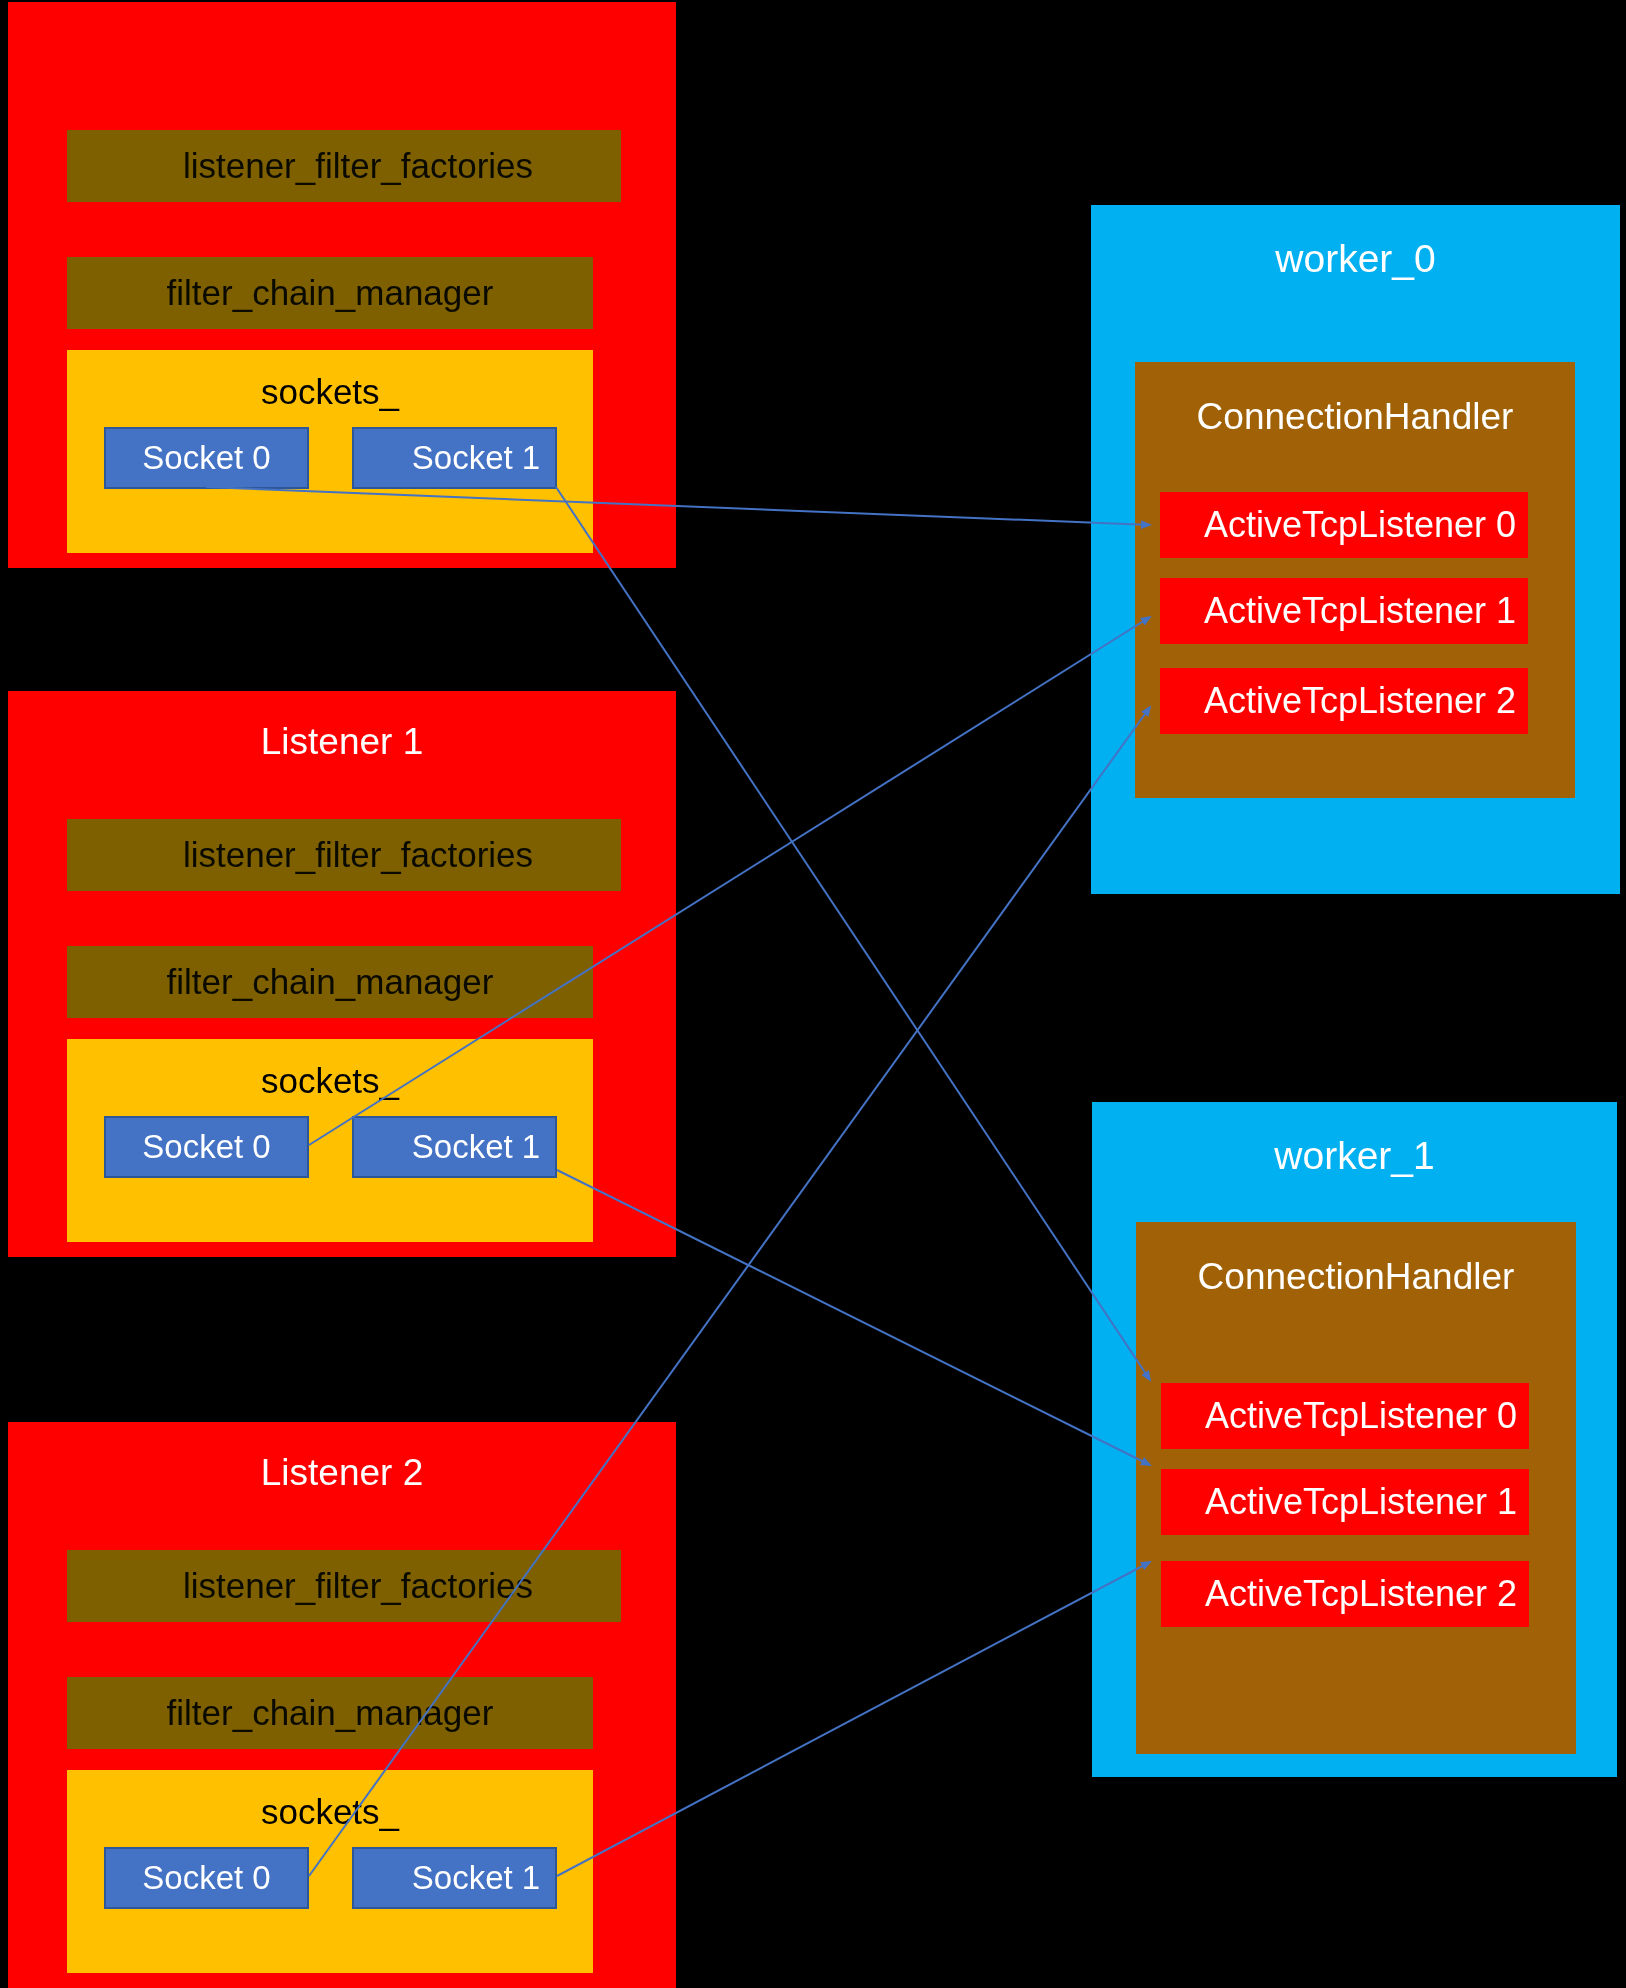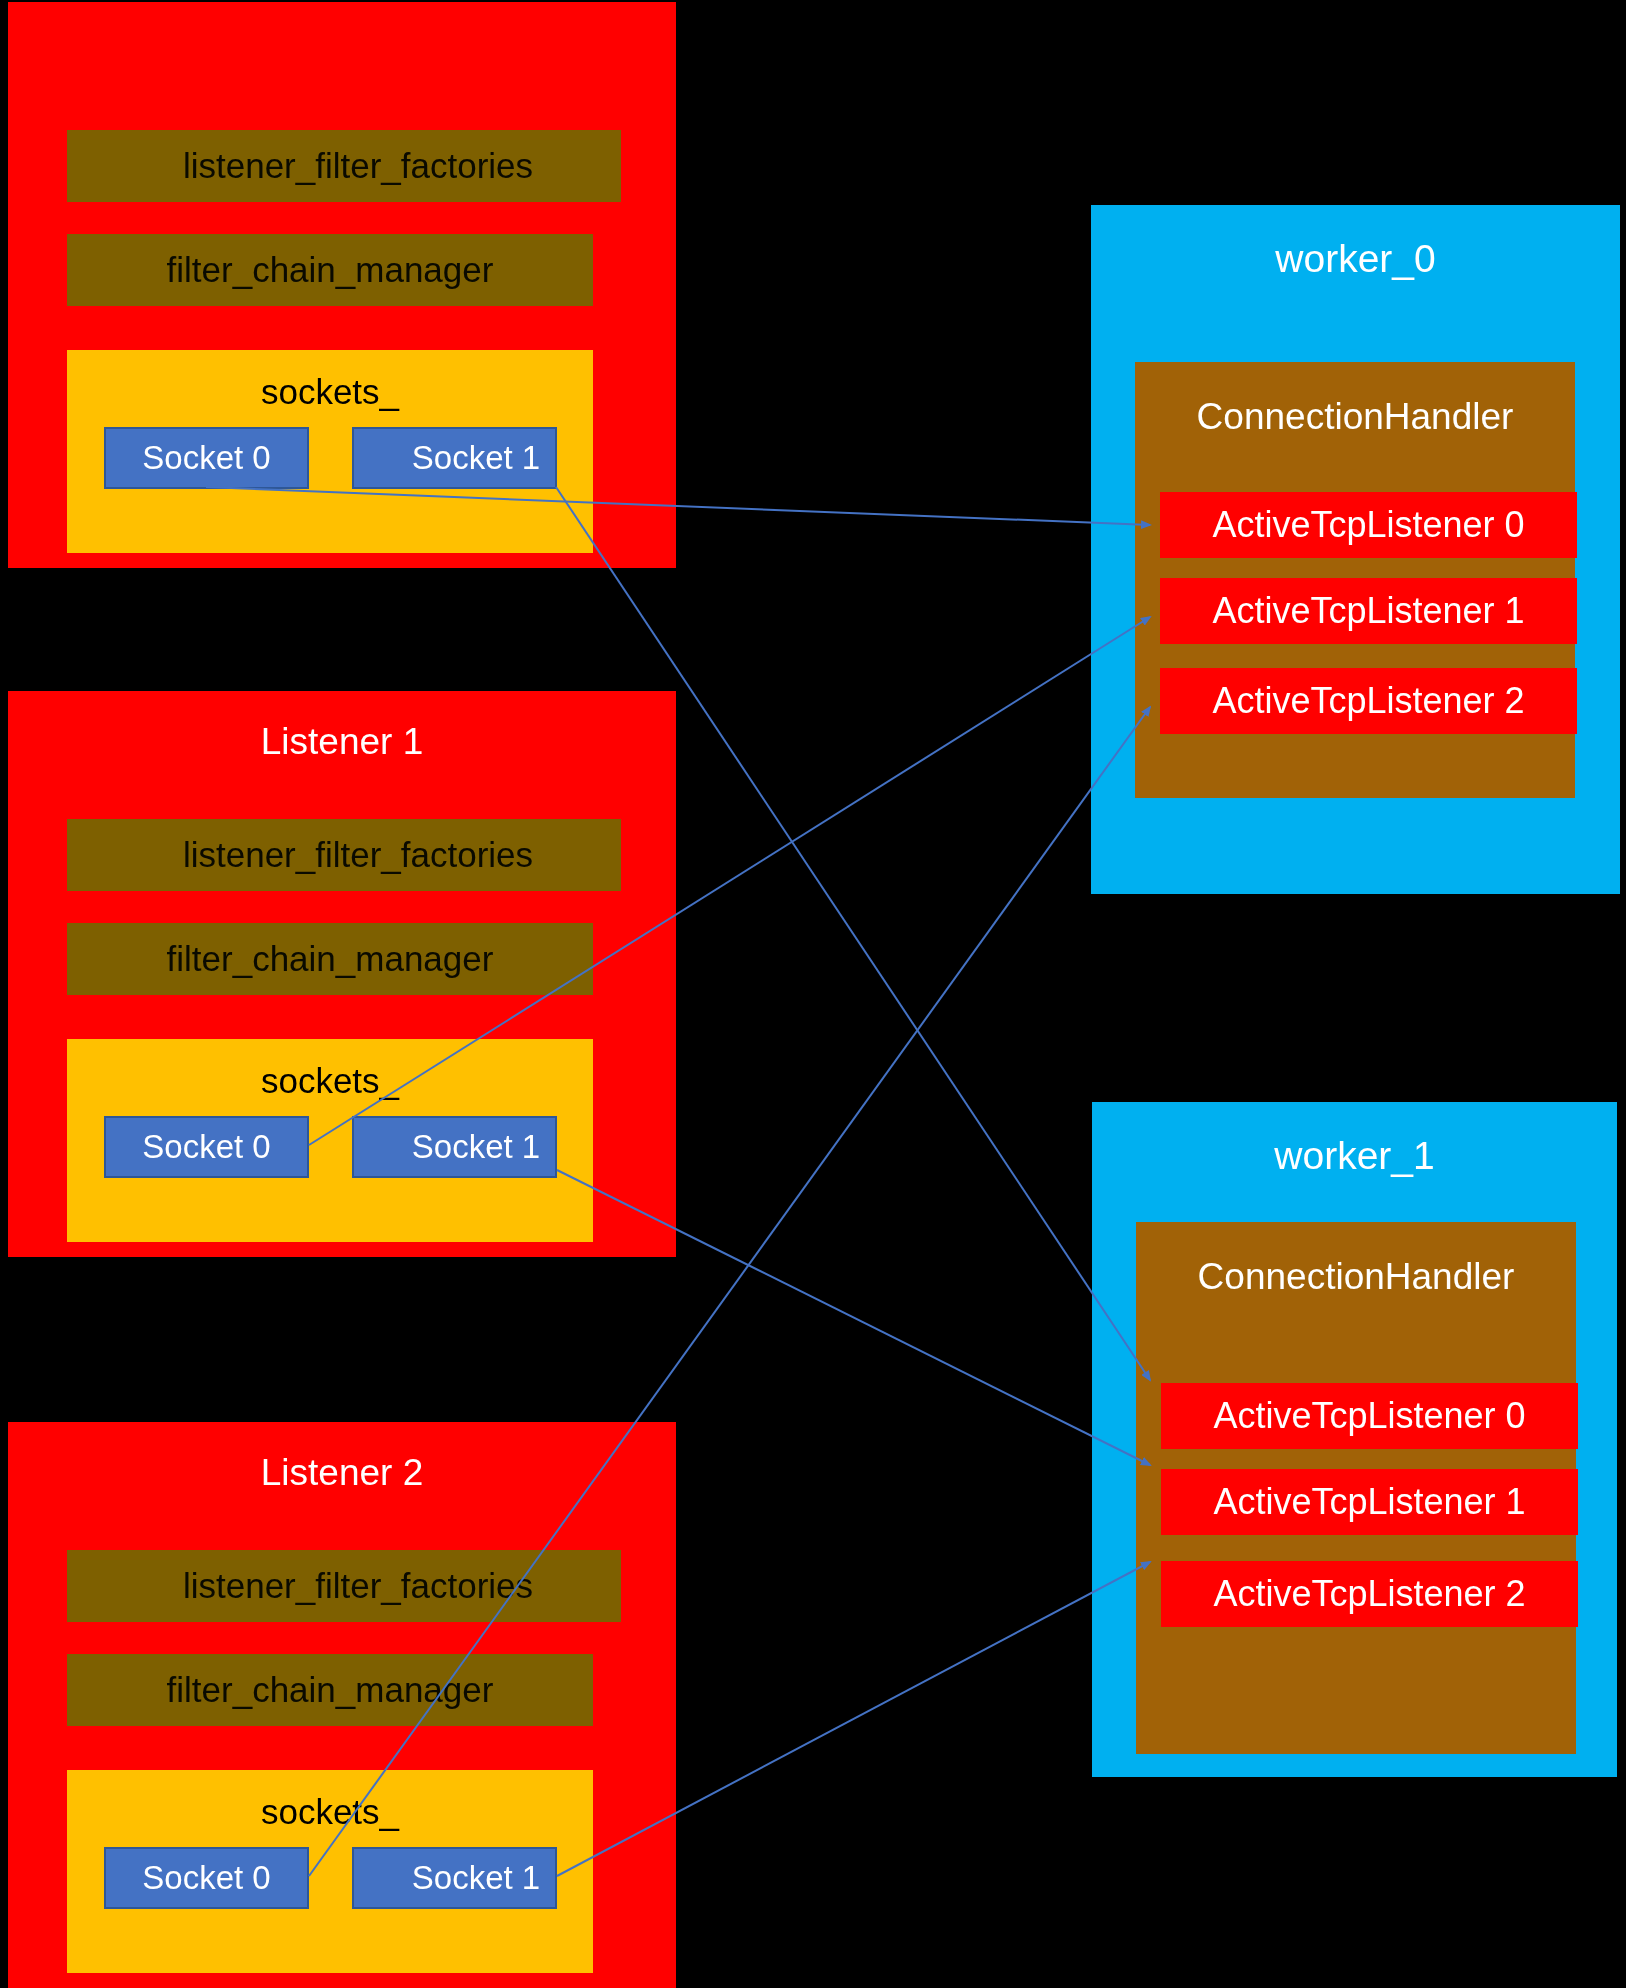--- a/index.html
+++ b/index.html
@@ -22,21 +22,21 @@
     position:absolute; left:0; right:0; top:30px;
     text-align:center; color:#ffffff; font-size:37px; font-weight:400;
   }
   .bar {
     position:absolute; left:59px; width:526px; height:72px;
     background:#7E6000; color:#0a0a00;
     display:flex; align-items:center; justify-content:center;
     font-size:35px;
   }
   .bar1 { top:128px;padding-left:28px; }
-  .bar2 { top:232px; }
+  .bar2 { top:255px; }
   .socketsbox {
     position:absolute; left:59px; top:348px; width:526px; height:203px;
     background:#FFC000;
   }
   .sockets-label {
     position:absolute; left:0; right:0; top:22px;
     text-align:center; color:#000000; font-size:35px;
   }
   .socket {
     position:absolute; top:77px; width:205px; height:62px;
@@ -55,24 +55,25 @@
     text-align:center; color:#ffffff; font-size:39px;
   }
   .handler { position:absolute; background:#a16207;text-decoration:underline; }
   .h0 { left:44px; top:157px; width:440px; height:436px; }
   .h1 { left:44px; top:120px; width:440px; height:532px; }
   .htitle {
     position:absolute; left:0; right:0; top:34px;
     text-align:center; color:#ffffff; font-size:37px;
   }
   .atl {
-    position:absolute; left:25px; width:417px; height:66px;
+    position:absolute; left:25px; width:336px; height:66px;
     background:#FF0000; color:#ffffff;
     display:flex; align-items:center; justify-content:center;
     font-size:36px;
+    padding-left:32px;
   }
   .h0 .atl0 { top:130px; }
   .h0 .atl1 { top:216px; }
   .h0 .atl2 { top:306px; }
   .h1 .atl0 { top:161px; }
   .h1 .atl1 { top:247px; }
   .h1 .atl2 { top:339px; }
   
   #arrows {
     position:absolute; left:0; top:0; width:1626px; height:1988px;

